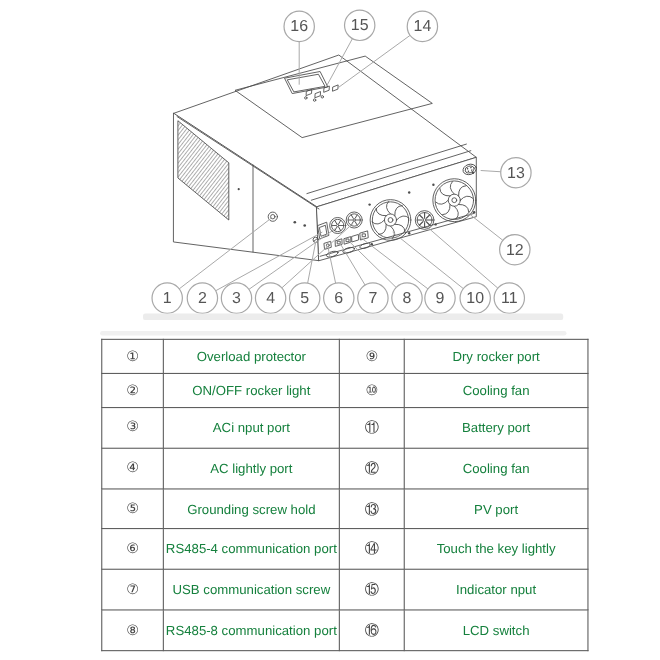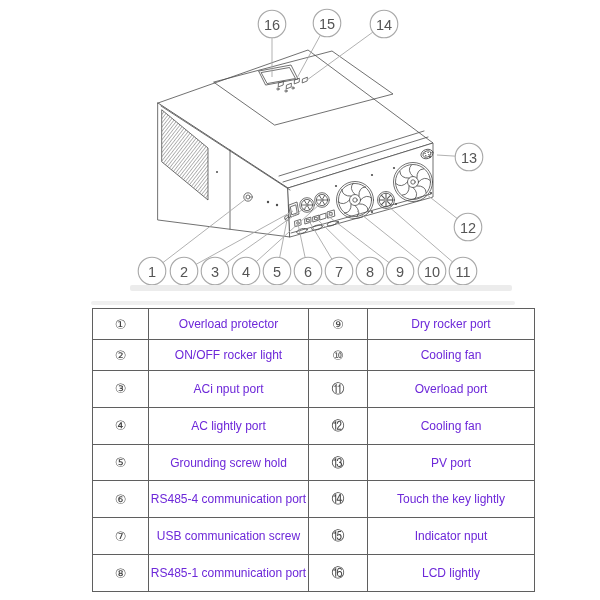--- a/index.html
+++ b/index.html
@@ -19,21 +19,21 @@
   }
   .band{position:absolute;border-radius:2px;}
   #band1{left:130px;top:285px;width:382px;height:6px;background:#ececec;}
   #band2{left:91px;top:301px;width:424px;height:4px;background:#f0f0f0;}
   table.legend{
     position:absolute;left:92px;top:308px;width:442px;height:284px;
     border-collapse:collapse;table-layout:fixed;
   }
   table.legend td{
     border:1px solid #5f5f5f;text-align:center;vertical-align:middle;
-    font-size:12px;color:#6d28d9;padding:0;white-space:nowrap;overflow:hidden;
+    font-size:12px;color:#15803d;padding:0;white-space:nowrap;overflow:hidden;
   }
   table.legend td.num{
     font-family:"DejaVu Sans",sans-serif;font-size:13px;color:#444444;
   }
 </style>
 </head>
 <body>
 
 <svg id="diagram" width="600" height="300" viewBox="0 0 600 300" xmlns="http://www.w3.org/2000/svg">
   <defs>
@@ -297,21 +297,21 @@
       <tr>
         <td class="num">②</td>
         <td class="label">ON/OFF rocker light</td>
         <td class="num">⑩</td>
         <td class="label">Cooling fan</td>
       </tr>
       <tr>
         <td class="num">③</td>
         <td class="label">ACi nput port</td>
         <td class="num">⑪</td>
-        <td class="label">Overload port</td>
+        <td class="label">Battery port</td>
       </tr>
       <tr>
         <td class="num">④</td>
         <td class="label">AC lightly port</td>
         <td class="num">⑫</td>
         <td class="label">Cooling fan</td>
       </tr>
       <tr>
         <td class="num">⑤</td>
         <td class="label">Grounding screw hold</td>
@@ -325,18 +325,18 @@
         <td class="label">Touch the key lightly</td>
       </tr>
       <tr>
         <td class="num">⑦</td>
         <td class="label">USB communication screw</td>
         <td class="num">⑮</td>
         <td class="label">Indicator nput</td>
       </tr>
       <tr>
         <td class="num">⑧</td>
-        <td class="label">RS485-1 communication port</td>
+        <td class="label">RS485-8 communication port</td>
         <td class="num">⑯</td>
-        <td class="label">LCD lightly</td>
+        <td class="label">LCD switch</td>
       </tr>
     </tbody>
 </table>
 
 </body></html>

